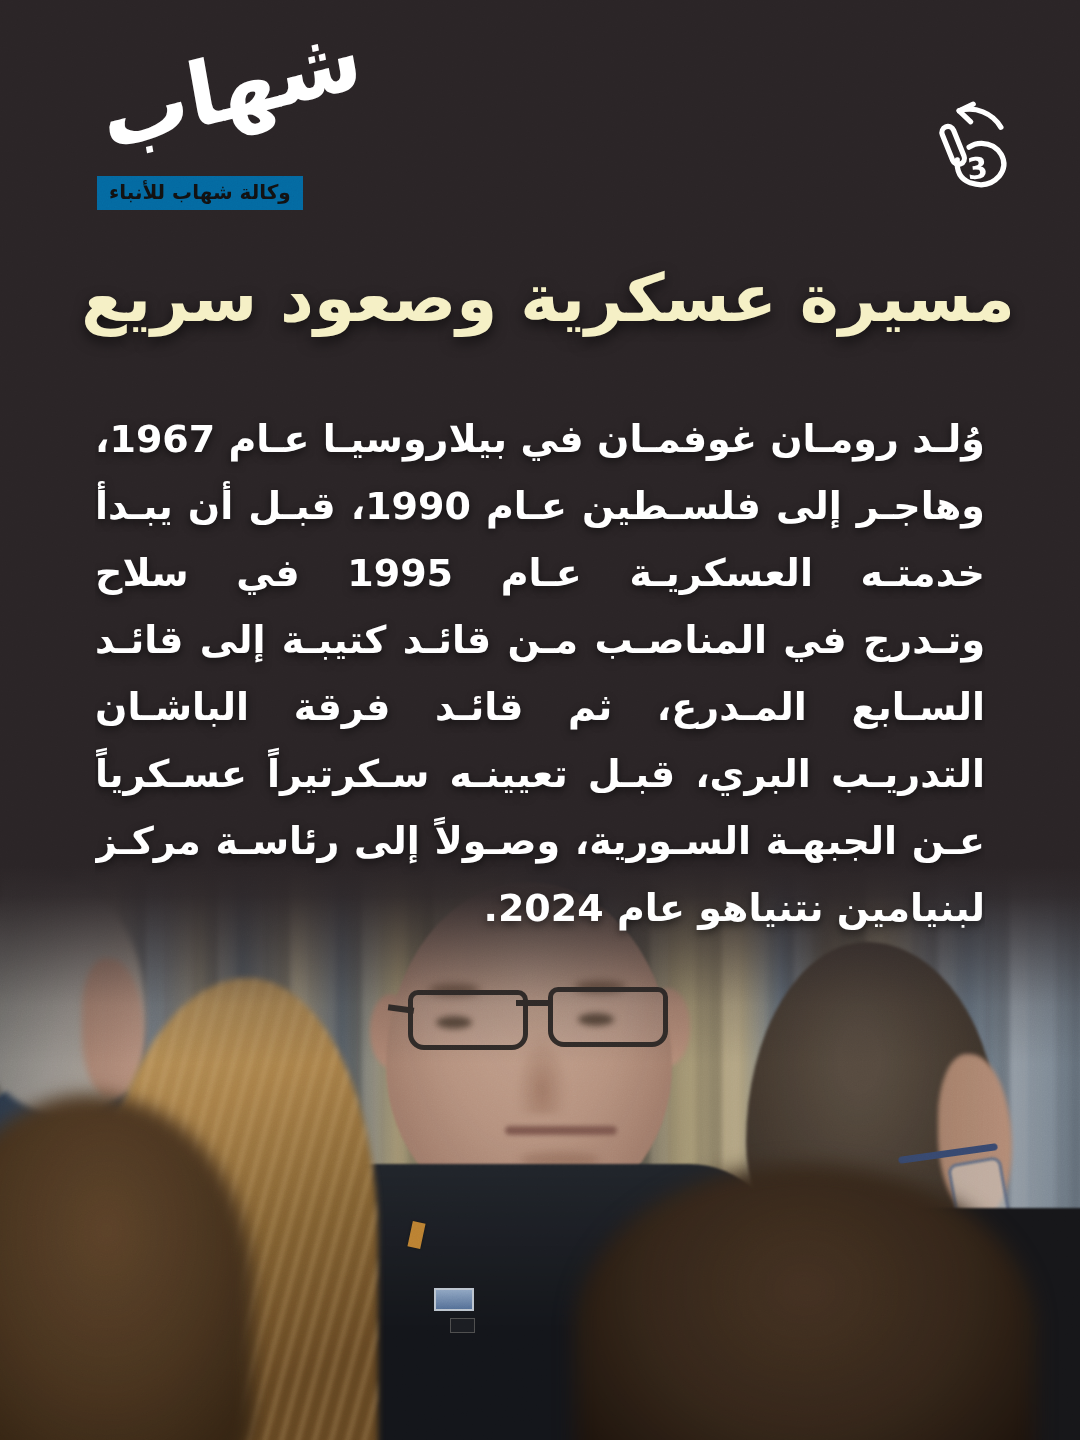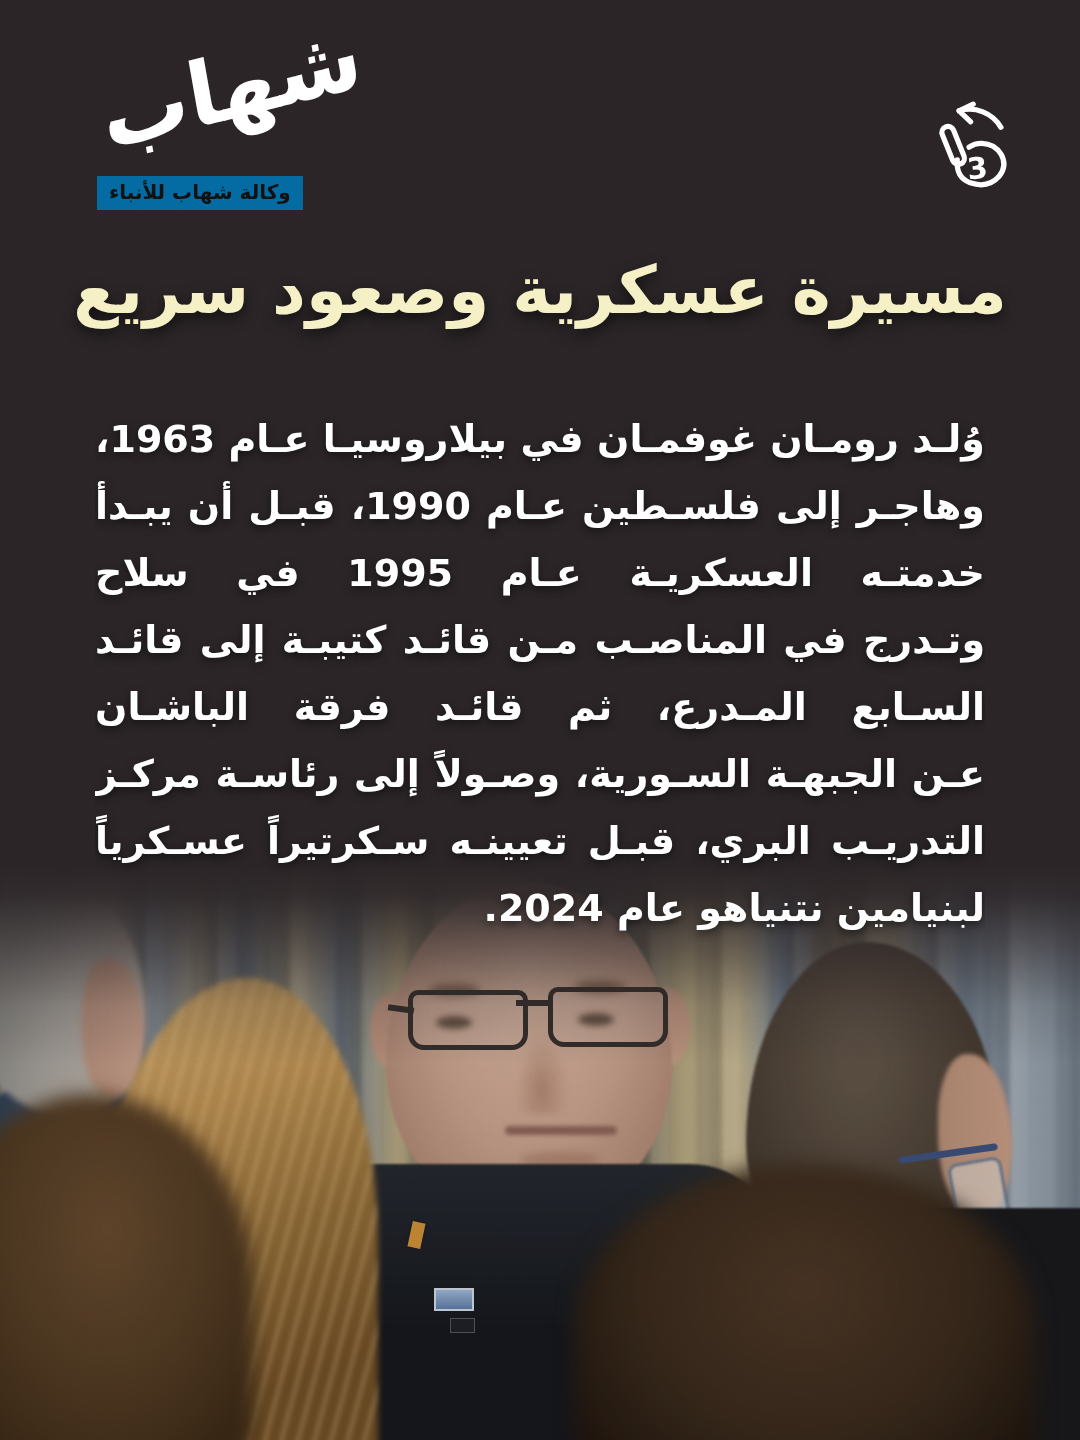--- a/index.html
+++ b/index.html
@@ -196,30 +196,30 @@
   <div class="abs agency-box">وكالة شهاب للأنباء</div>
 
   <svg class="abs swipe" viewBox="0 0 120 120" fill="none" stroke="#ffffff" stroke-width="6" stroke-linecap="round" stroke-linejoin="round">
     <path d="M98 40 A42 42 0 0 0 52 16"></path>
     <path d="M52 16 l17 -6 M52 16 l12 14"></path>
     <rect x="34" y="32" width="14" height="46" rx="7" transform="rotate(-16 41 55)"></rect>
     <path d="M44 72 q-4 20 12 28 q20 9 34 -4 q11 -11 5 -25 q-6 -13 -21 -15 q-8 -1 -15 3"></path>
     <text x="66" y="96" font-size="34" font-weight="bold" fill="#ffffff" stroke="none" text-anchor="middle" font-family="DejaVu Sans, Liberation Sans, sans-serif">3</text>
   </svg>
 
-  <h1 class="abs headline" style="margin:0">مسيرة عسكرية وصعود سريع</h1>
+  <h1 class="abs headline" style="margin:8px">مسيرة عسكرية وصعود سريع</h1>
 
   <div class="abs article">
-    <div class="line">وُلـد رومـان غوفمـان في بيلاروسيـا عـام 1963،</div>
+    <div class="line">وُلـد رومـان غوفمـان في بيلاروسيـا عـام 1967،</div>
     <div class="line">وهاجـر إلى فلسـطين عـام 1990، قبـل أن يبـدأ</div>
     <div class="line">خدمتـه العسكريـة عـام 1995 في سلاح المدرعـات.</div>
     <div class="line">وتـدرج في المناصـب مـن قائـد كتيبـة إلى قائـد اللـواء</div>
     <div class="line">السـابع المـدرع، ثم قائـد فرقة الباشـان المسـؤولة</div>
+    <div class="line">التدريـب البري، قبـل تعيينـه سـكرتيراً عسـكرياً</div>
     <div class="line">عـن الجبهـة السـورية، وصـولاً إلى رئاسـة مركـز</div>
-    <div class="line">التدريـب البري، قبـل تعيينـه سـكرتيراً عسـكرياً</div>
     <div class="line last">لبنيامين نتنياهو عام 2024.</div>
   </div>
 
   <svg class="grain" width="1080" height="1440">
     <filter id="grainF">
       <feTurbulence type="fractalNoise" baseFrequency="0.8" numOctaves="2" stitchTiles="stitch"></feTurbulence>
       <feColorMatrix type="saturate" values="0"></feColorMatrix>
       <feComponentTransfer>
           <feFuncA type="linear" slope="0.16"></feFuncA>
         </feComponentTransfer>

